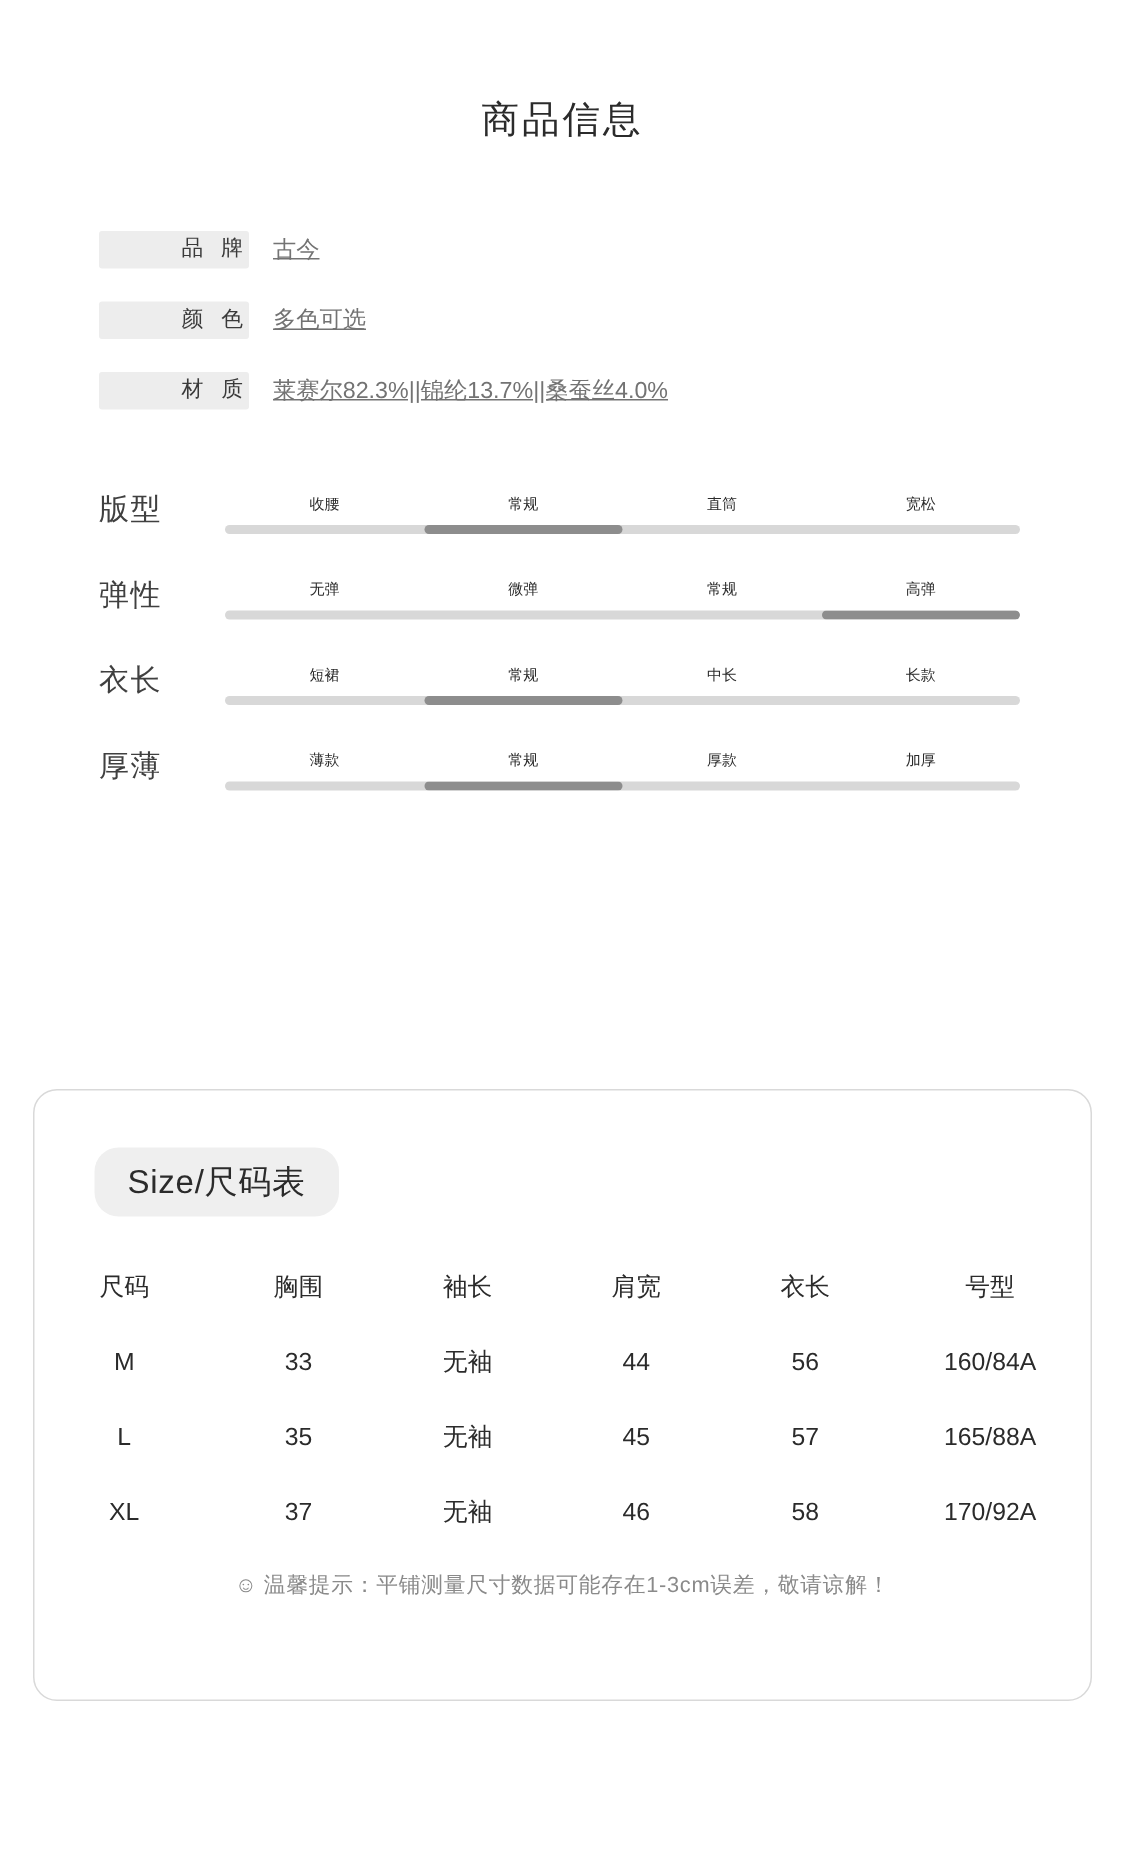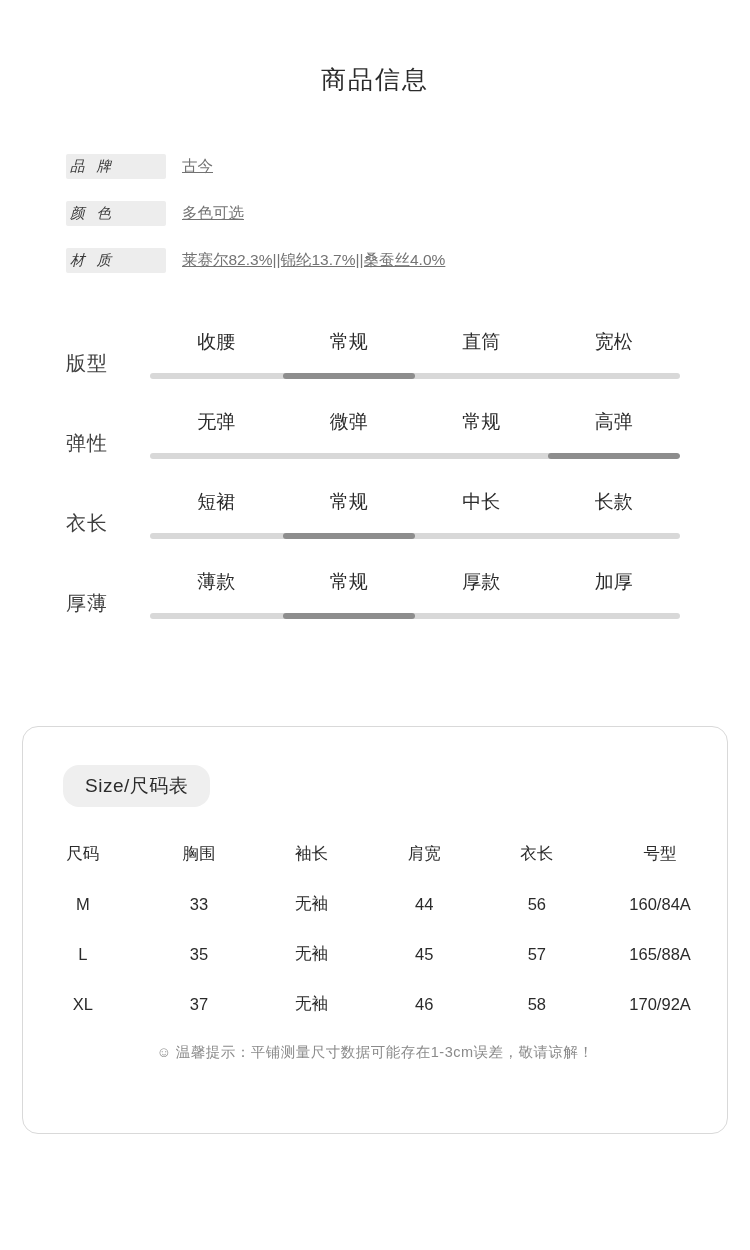--- a/index.html
+++ b/index.html
@@ -46,26 +46,25 @@
     align-items: center;
     margin-bottom: 22px;
   }
   .attr-label {
     width: 100px;
     height: 25px;
     line-height: 25px;
     background: #ededed;
     color: #3a3a3a;
     font-size: 14.5px;
-    text-align: left;
+    text-align: right;
     letter-spacing: 4px;
     text-indent: 4px;
     border-radius: 2px;
     flex: none;
-    font-style: italic;
   }
   .attr-value {
     margin-left: 16px;
     font-size: 15.5px;
     color: #737373;
     text-decoration: underline;
   }
 
   
   .specs {
@@ -90,23 +89,23 @@
   .spec-track {
     flex: 1;
     position: relative;
   }
   .spec-opts {
     display: flex;
   }
   .spec-opt {
     flex: 1;
     text-align: center;
-    font-size: 19px;
-    color: #2b2b2b;
-    padding-bottom: 18px;
+    font-size: 10px;
+    color: #2b2b2b;
+    padding-bottom: 7px;
   }
   .spec-bar {
     position: relative;
     height: 6px;
     background: #d8d8d8;
     border-radius: 3px;
     overflow: hidden;
   }
   .spec-bar .fill {
     position: absolute;
@@ -126,21 +125,21 @@
     border: 1px solid #d9d9d9;
     border-radius: 16px;
     box-sizing: border-box;
   }
   .size-badge {
     margin: 38px 0 0 40px;
     display: inline-block;
     background: #efefef;
     border-radius: 16px;
     padding: 8px 22px;
-    font-size: 19px;
+    font-size: 22px;
     color: #2b2b2b;
     letter-spacing: 0.5px;
   }
   table.size-table {
     width: 100%;
     border-collapse: collapse;
     margin-top: 22px;
   }
   table.size-table th,
   table.size-table td {

